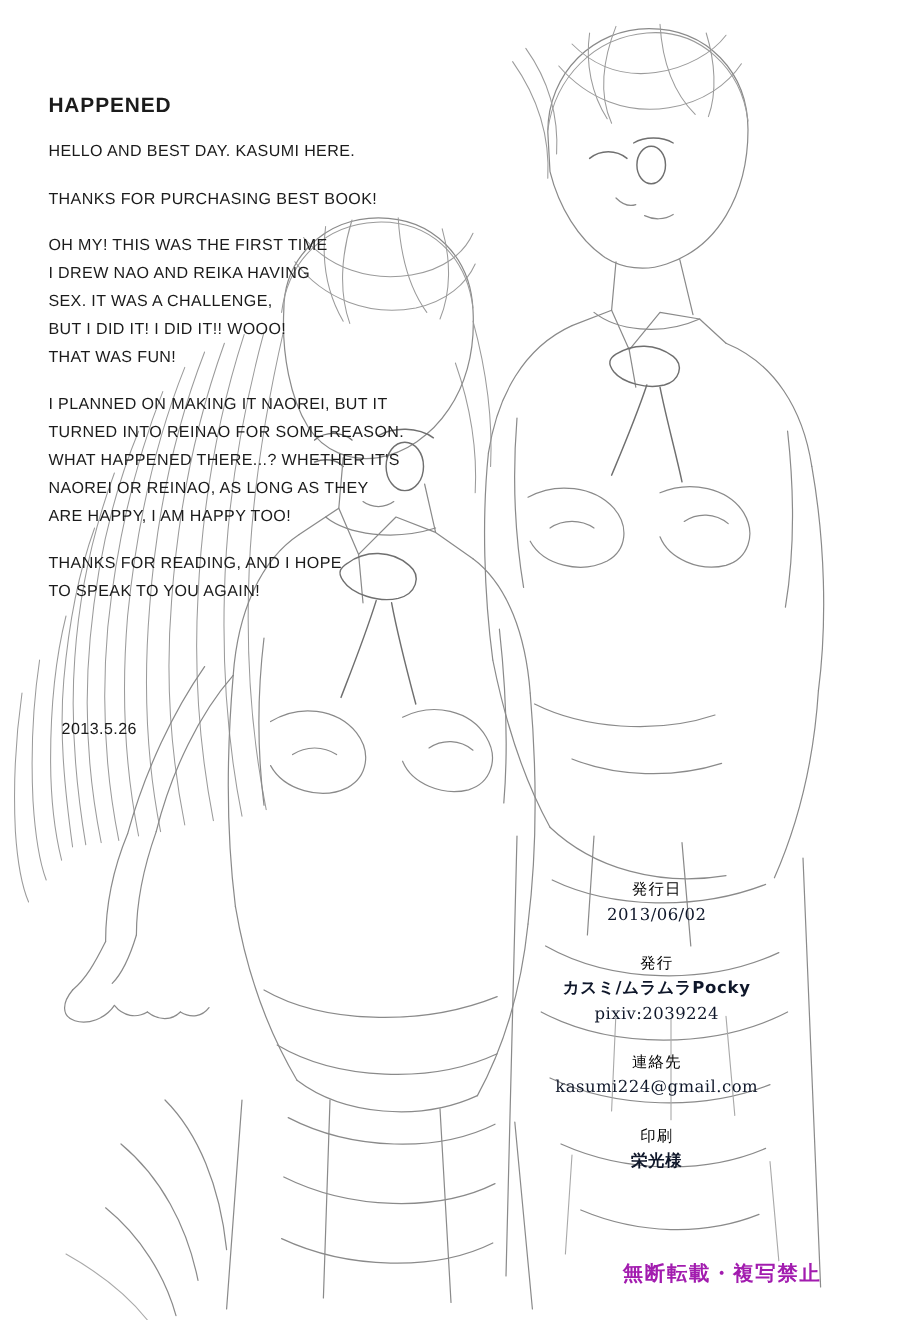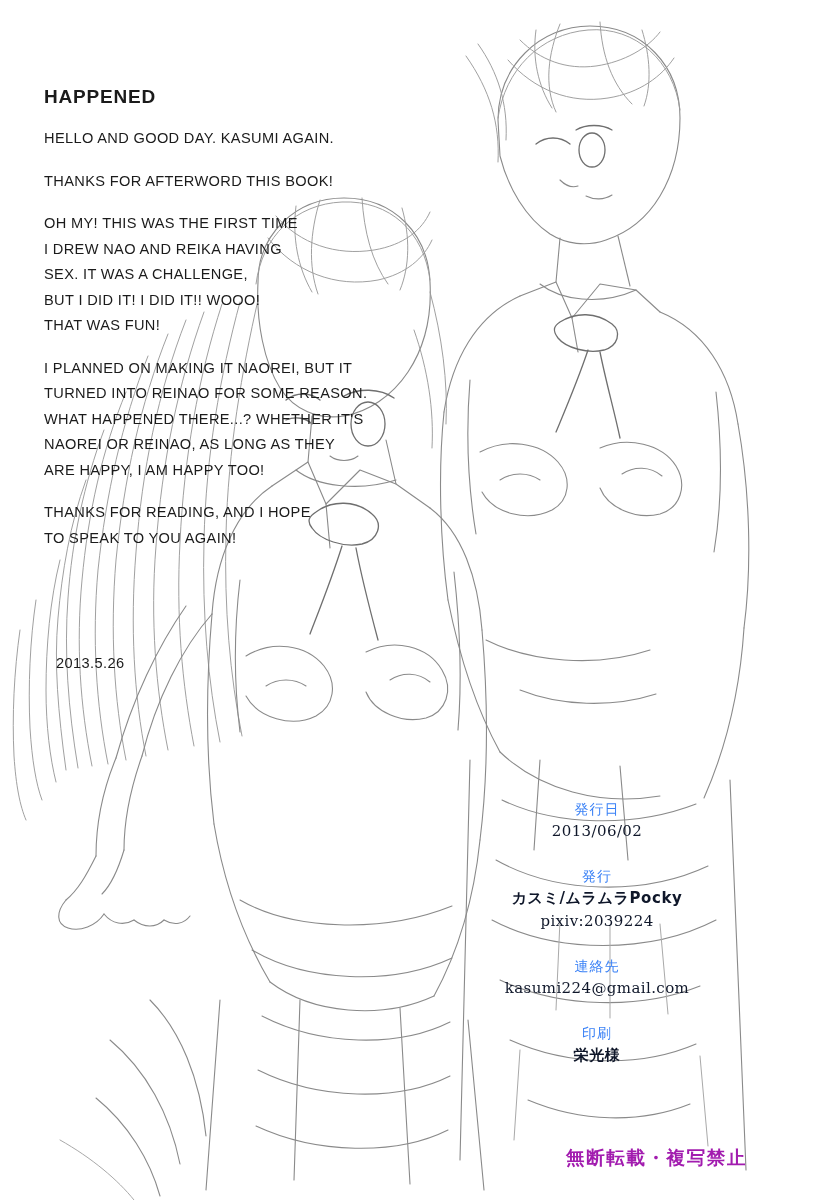--- a/index.html
+++ b/index.html
@@ -74,21 +74,21 @@
     right: 68px;
     top: 798px;
     text-align: center;
     width: 300px;
   }
   .colophon .block { margin-bottom: 22px; }
   .colophon .label {
     font-family: "DejaVu Sans", sans-serif;
     font-size: 14px;
     line-height: 22px;
-    color: #3b82f6;
+    color: #000000;
     letter-spacing: 1px;
   }
   .colophon .value {
     font-family: "DejaVu Serif", serif;
     font-size: 15px;
     line-height: 23px;
     color: #0f172a;
     letter-spacing: 0.4px;
   }
   .colophon .value.jp {
@@ -253,22 +253,22 @@
 
     <path class="soft" d="M560 920 L556 1010"></path>
     <path class="soft" d="M660 924 L668 1014"></path>
     <path class="soft" d="M610 926 L610 1018"></path>
     <path class="soft" d="M520 1050 L514 1140"></path>
     <path class="soft" d="M700 1056 L708 1146"></path>
   </svg>
 
   <div class="afterword">
     <h1 class="afterword-title">HAPPENED</h1>
-    <p class="para">HELLO AND GOOD DAY.  KASUMI AGAIN.</p>
-    <p class="para">THANKS FOR AFTERWORD THIS BOOK!</p>
+    <p class="para">HELLO AND BEST DAY.  KASUMI HERE.</p>
+    <p class="para">THANKS FOR PURCHASING BEST BOOK!</p>
     <p class="para">OH MY! THIS WAS THE FIRST TIME
 I DREW NAO AND REIKA HAVING
 SEX. IT WAS A CHALLENGE,
 BUT I DID IT! I DID IT!! WOOO!
 THAT WAS FUN!</p>
     <p class="para">I PLANNED ON MAKING IT NAOREI, BUT IT
 TURNED INTO REINAO FOR SOME REASON.
 WHAT HAPPENED THERE...?  WHETHER IT'S
 NAOREI OR REINAO, AS LONG AS THEY
 ARE HAPPY, I AM HAPPY TOO!</p>

